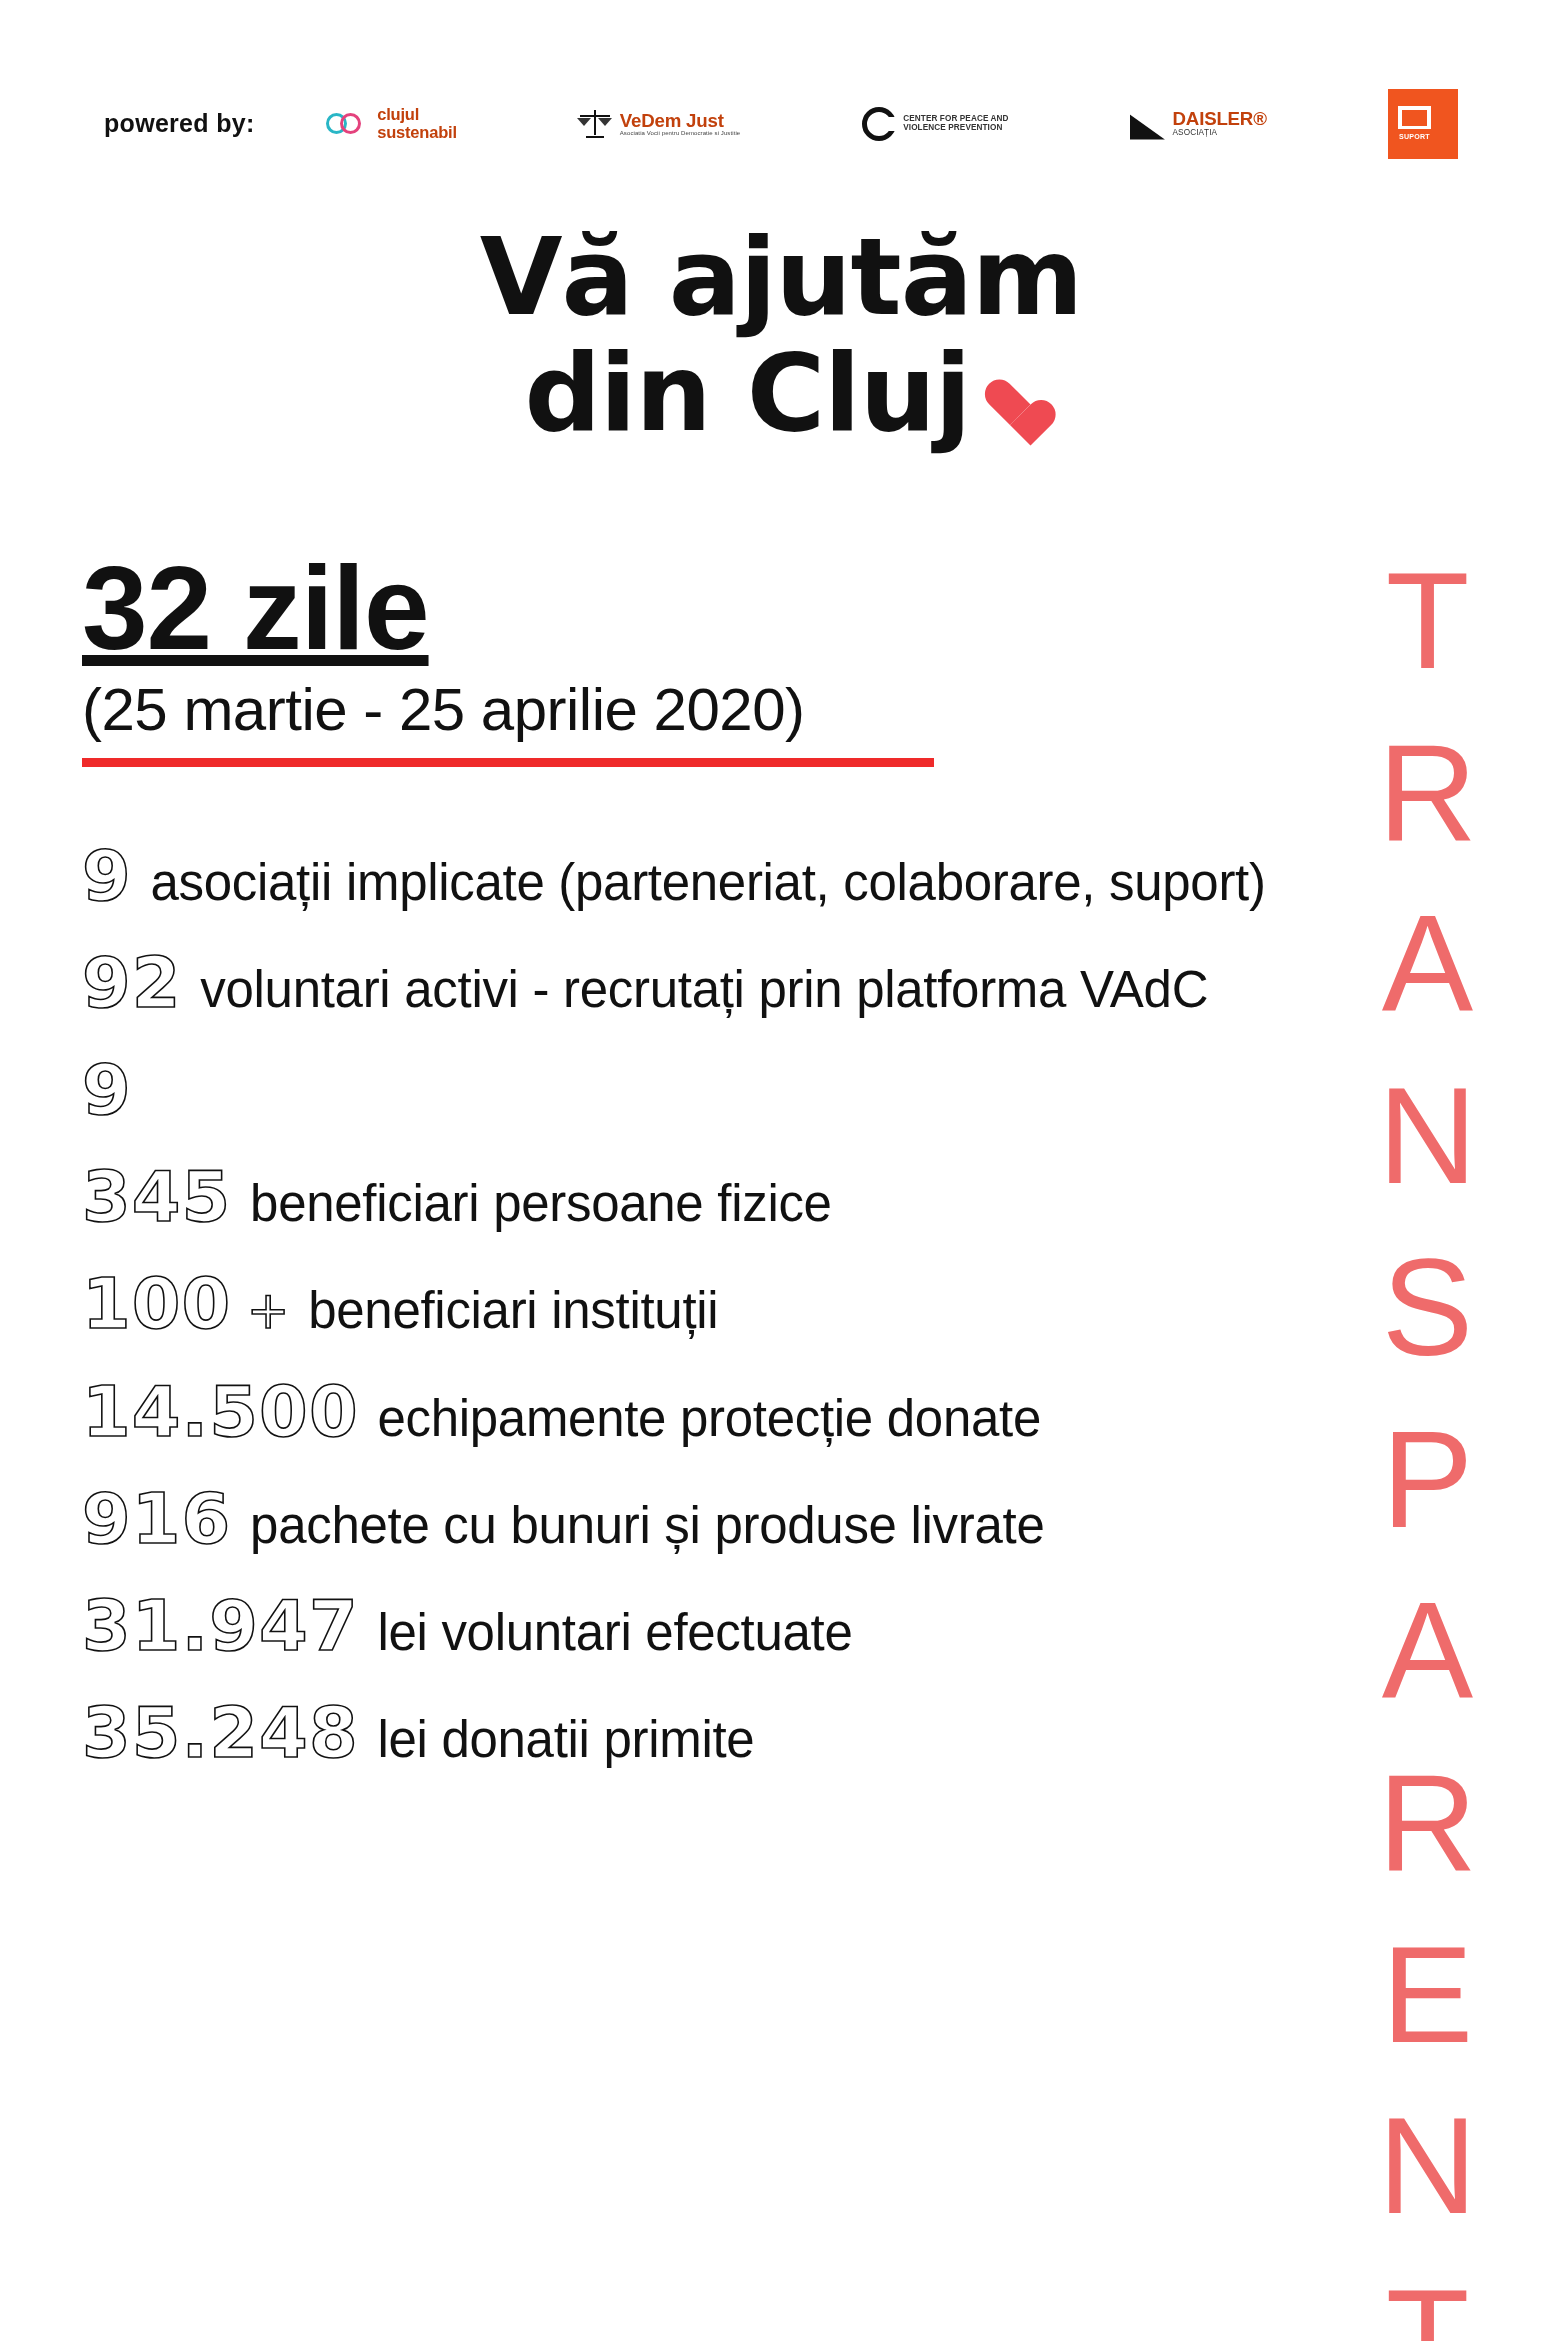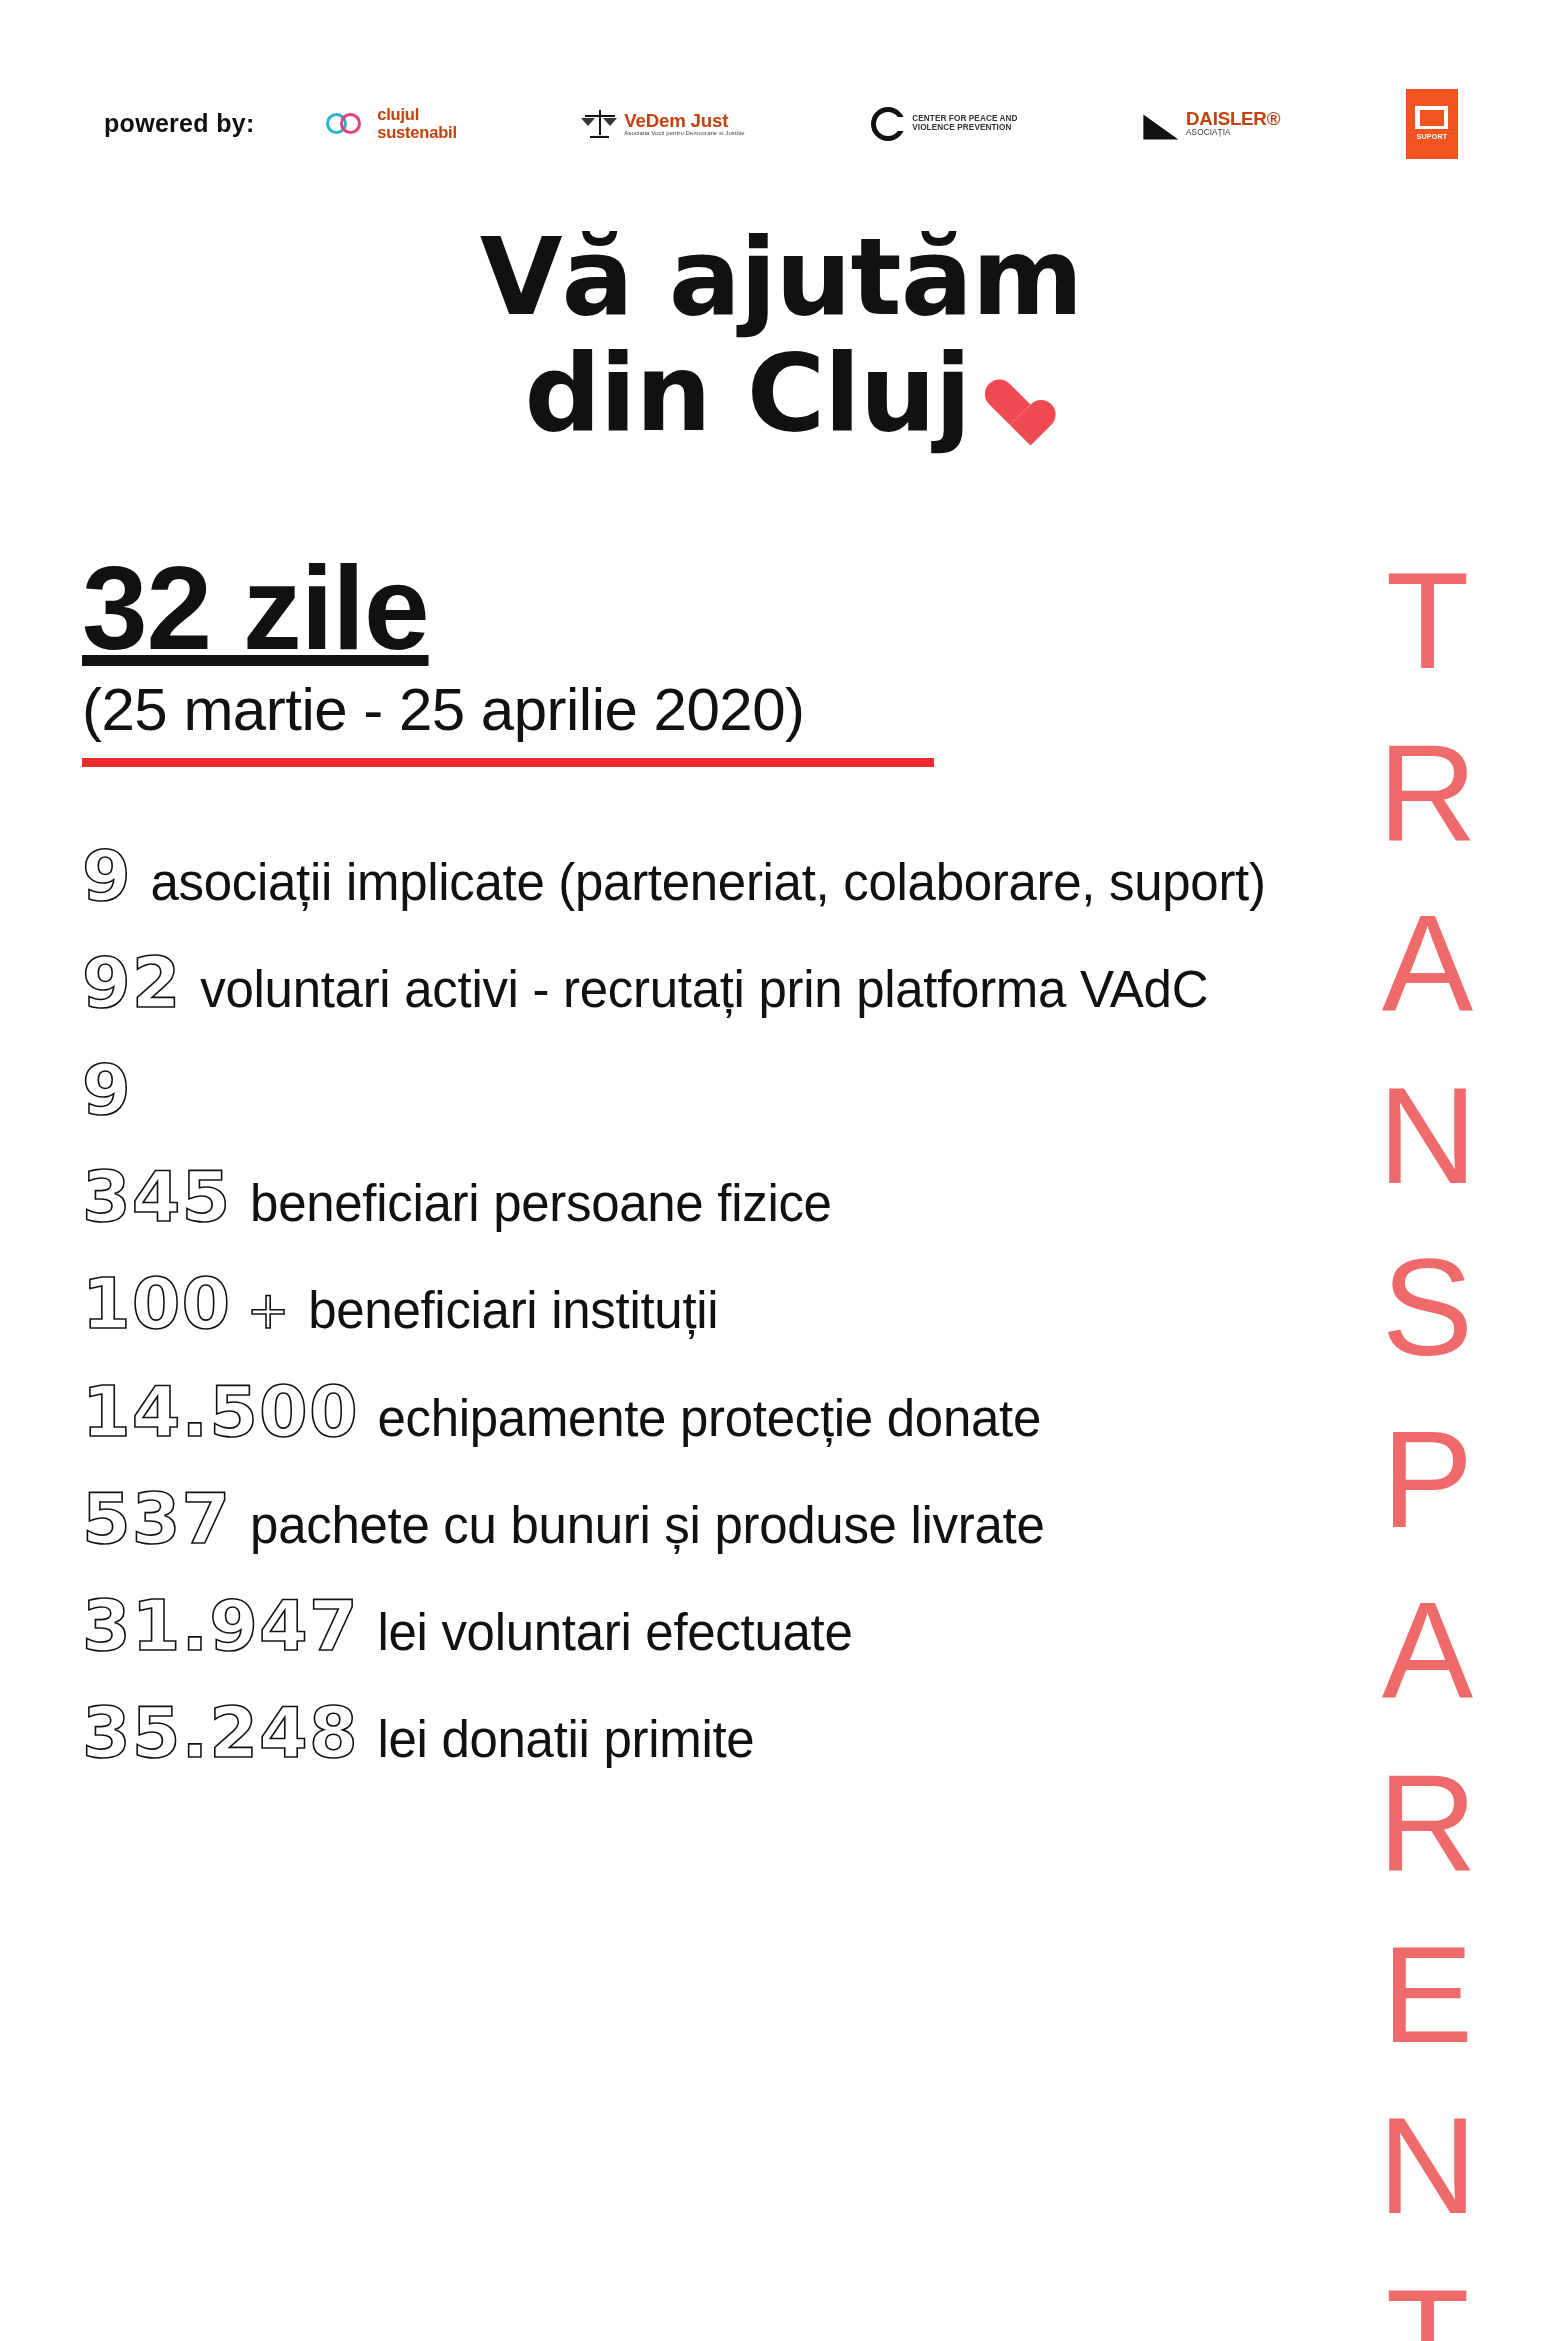--- a/index.html
+++ b/index.html
@@ -115,21 +115,21 @@
     width: 35px; height: 32px;
     position: relative;
   }
   .mark-mountain .sq {
     position:absolute; inset:0;
     background:#111;
     clip-path: polygon(0 100%, 0 22%, 100% 100%);
   }
 
   .mark-orange {
-    width: 52px; height: 70px;
+    width: 70px; height: 70px;
     background: #f0551f;
     display:flex; align-items:center; justify-content:flex-start;
   }
   .mark-orange .inner {
     width: 53px; height: 46px;
     background: #f0551f;
     display:flex; align-items:center; justify-content:center;
     flex-direction: column;
     color:#fff;
   }
@@ -378,21 +378,21 @@
       <span class="stat-num-plus">+</span>
       <span class="stat-label">beneficiari instituții</span>
     </div>
 
     <div class="stat-row">
       <span class="stat-num">14.500</span>
       <span class="stat-label">echipamente protecție donate</span>
     </div>
 
     <div class="stat-row">
-      <span class="stat-num">537</span>
+      <span class="stat-num">916</span>
       <span class="stat-label">pachete cu bunuri și produse livrate</span>
     </div>
 
     <div class="stat-row">
       <span class="stat-num">31.947</span>
       <span class="stat-label">lei voluntari efectuate</span>
     </div>
 
     <div class="stat-row">
       <span class="stat-num">35.248</span>

